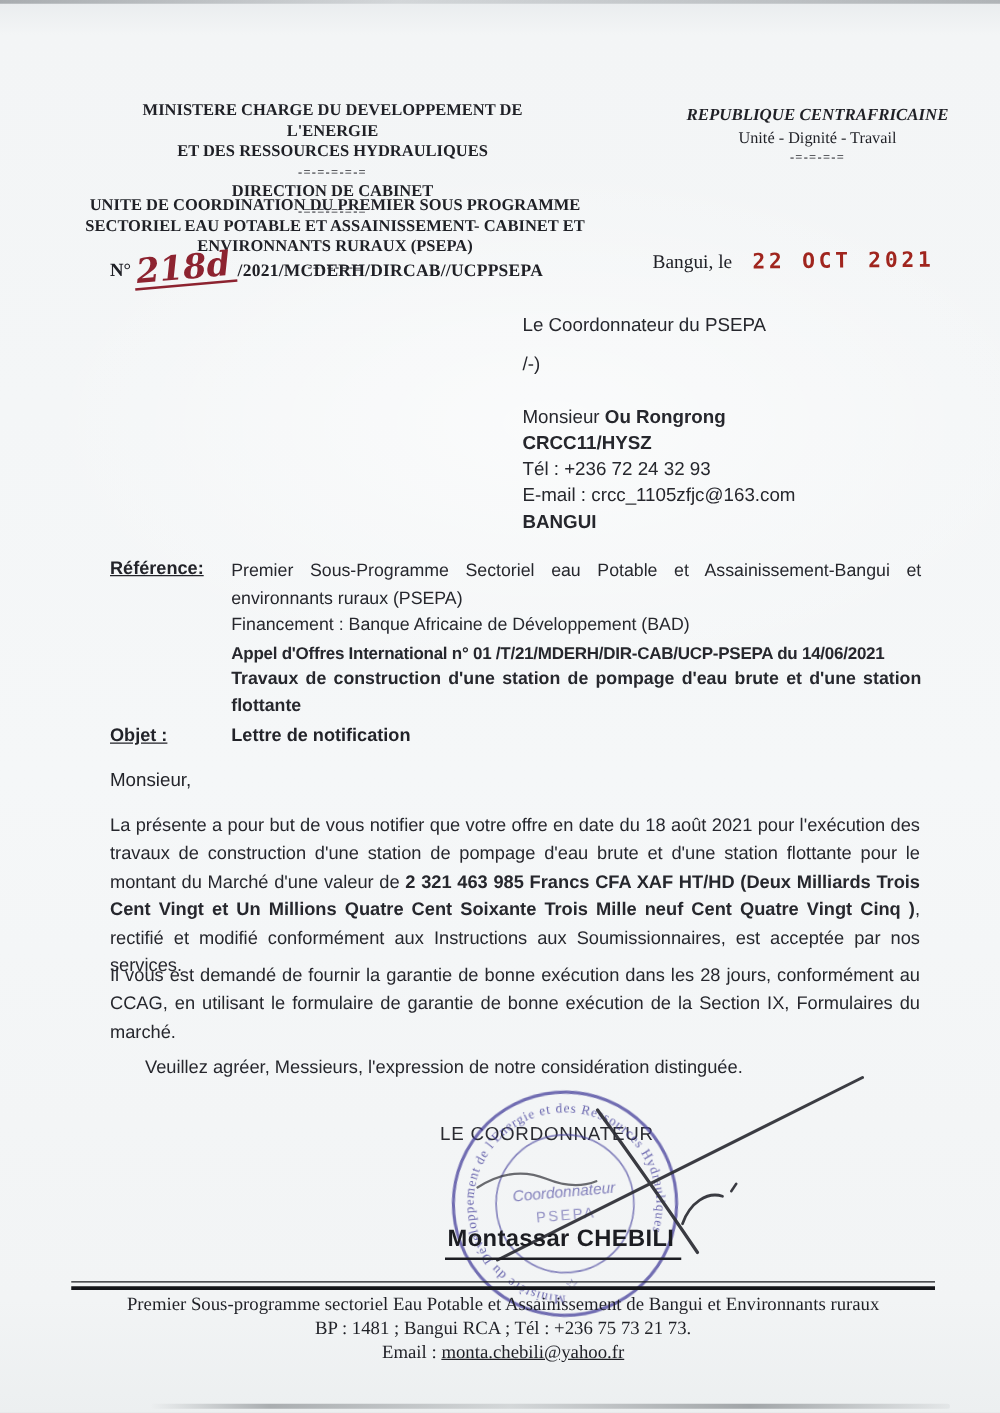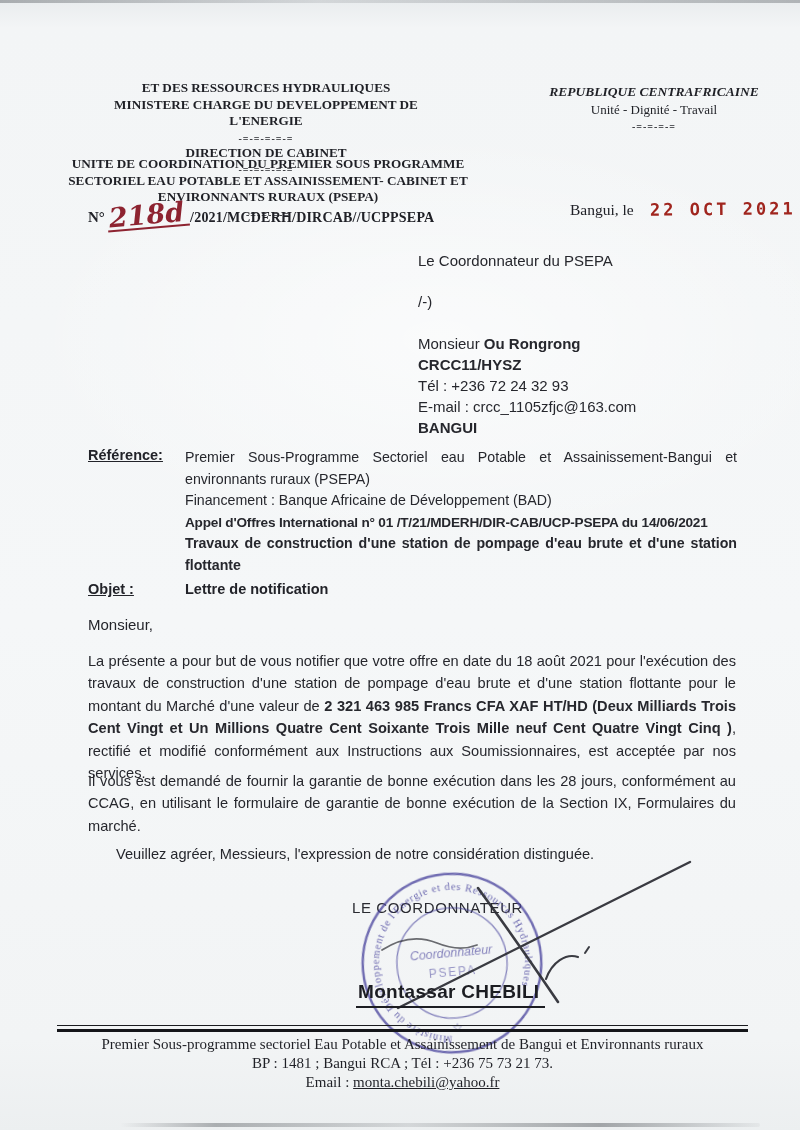--- a/index.html
+++ b/index.html
@@ -21,26 +21,26 @@
   .unit-block{left:60px;top:156px;width:416px;font-family:"Liberation Serif",serif;font-weight:600;font-size:13.2px;line-height:16.5px;color:#1f2026;}
   .hdr-right{left:528px;top:84px;width:252px;font-family:"Liberation Serif",serif;color:#1f2026;}
   .hdr-right .rep{font-size:13.5px;font-weight:600;font-style:italic;}
   .hdr-right .motto{font-size:13px;margin-top:2px;}
   .sep{font-size:10px;font-weight:700;letter-spacing:1px;color:#2a2b31;line-height:13px;margin-top:2px;}
   
   .refnum{left:88px;top:203px;display:flex;align-items:flex-end;font-family:"Liberation Serif",serif;font-weight:600;font-size:14px;color:#202127;}
   .refnum .no{font-size:15px;padding-bottom:2px;}
   .handwritten{display:inline-block;font-family:"DejaVu Serif",serif;font-style:italic;font-weight:700;font-size:27px;line-height:24px;color:#8d2330;transform:rotate(-5deg);border-bottom:2px solid #8d2330;padding:0 5px 0 2px;margin:0 1px -1px 2px;}
   .refnum .suffix{padding-bottom:2px;letter-spacing:.2px;}
-  .dateline{left:570px;top:199px;display:flex;align-items:baseline;}
+  .dateline{left:522px;top:199px;display:flex;align-items:baseline;}
   .dateline .lbl{font-family:"Liberation Serif",serif;font-size:15.5px;color:#202127;}
   .date-stamp{font-family:"DejaVu Sans Mono",monospace;font-weight:700;font-size:17px;letter-spacing:3px;color:#a0251e;margin-left:16px;transform:rotate(-.6deg);white-space:nowrap;}
   
   .recipient{left:418px;top:250px;width:310px;font-size:15px;line-height:21px;color:#26272d;}
-  .recipient .from{margin-bottom:20px;}
+  .recipient .from{margin-bottom:10px;}
   .recipient .mark{margin-bottom:21px;}
   .b{font-weight:700;}
   
   .sec-label{left:88px;font-weight:700;font-size:14.5px;text-decoration:underline;color:#222329;}
   .ref-label{top:447px;}
   .ref-content{left:185px;top:447px;width:552px;font-size:14.2px;line-height:21.6px;color:#26272d;}
   .just{text-align:justify;}
   .ref-line3{font-weight:700;white-space:nowrap;font-size:13.6px;letter-spacing:-.2px;}
   .ref-line4{font-weight:700;}
   .objet-label{top:581px;}
@@ -59,22 +59,22 @@
   .footer-rule{left:57px;top:1025px;width:691px;height:3px;border-top:1.5px solid #1a1b1f;border-bottom:3px solid #141519;}
   .footer{left:57px;top:1035px;width:691px;text-align:center;font-family:"Liberation Serif",serif;font-size:15px;line-height:19px;color:#1f2026;}
   .footer .email{text-decoration:underline;}
 </style>
 </head>
 <body>
 
 <div class="page">
 
   <div class="abs hdr-left ctr">
+    <div>MINISTERE CHARGE DU DEVELOPPEMENT DE L'ENERGIE</div>
     <div>ET DES RESSOURCES HYDRAULIQUES</div>
-    <div>MINISTERE CHARGE DU DEVELOPPEMENT DE L'ENERGIE</div>
     <div class="sep">-=-=-=-=-=</div>
     <div>DIRECTION DE CABINET</div>
     <div class="sep">-=-=-=-=-=</div>
   </div>
   <div class="abs unit-block ctr">
     <div>UNITE DE COORDINATION DU PREMIER SOUS PROGRAMME</div>
     <div>SECTORIEL EAU POTABLE ET ASSAINISSEMENT- CABINET ET</div>
     <div>ENVIRONNANTS RURAUX (PSEPA)</div>
     <div class="sep">-=-=-=-=</div>
   </div>

